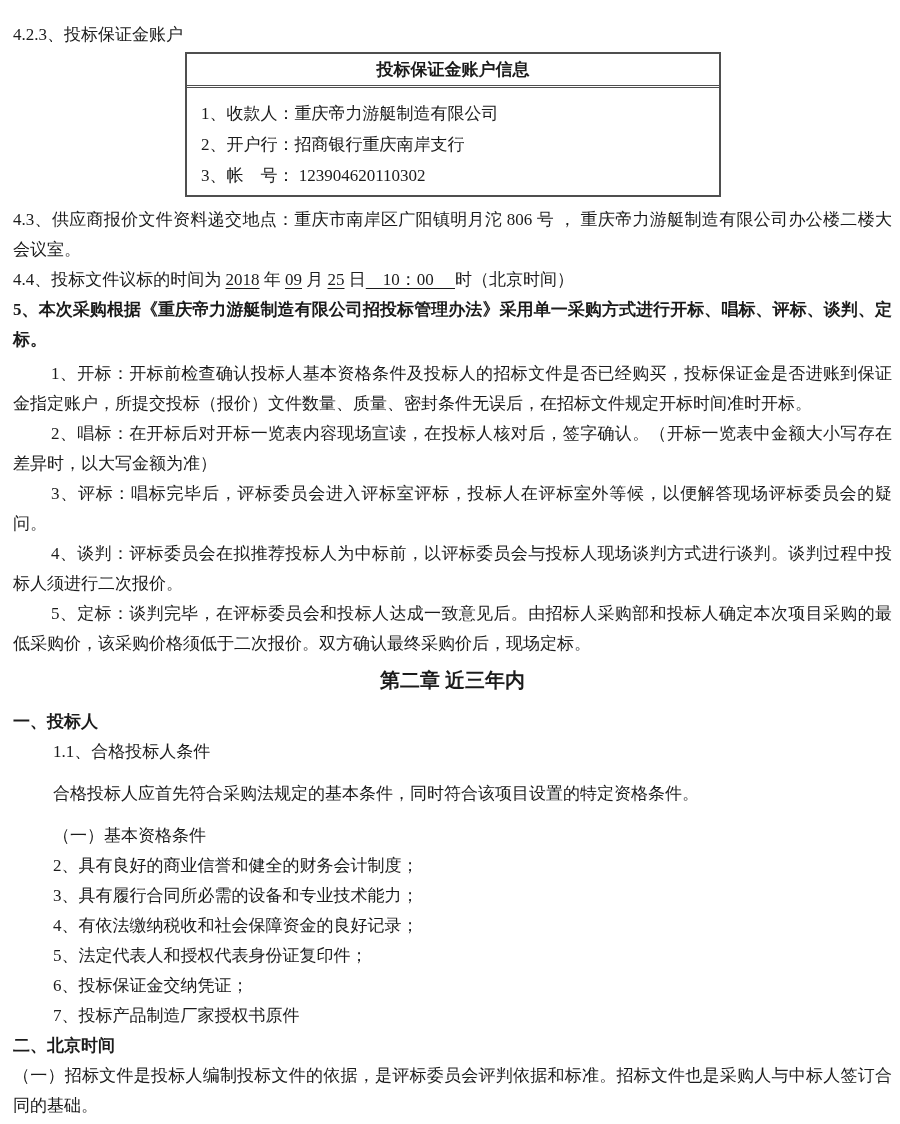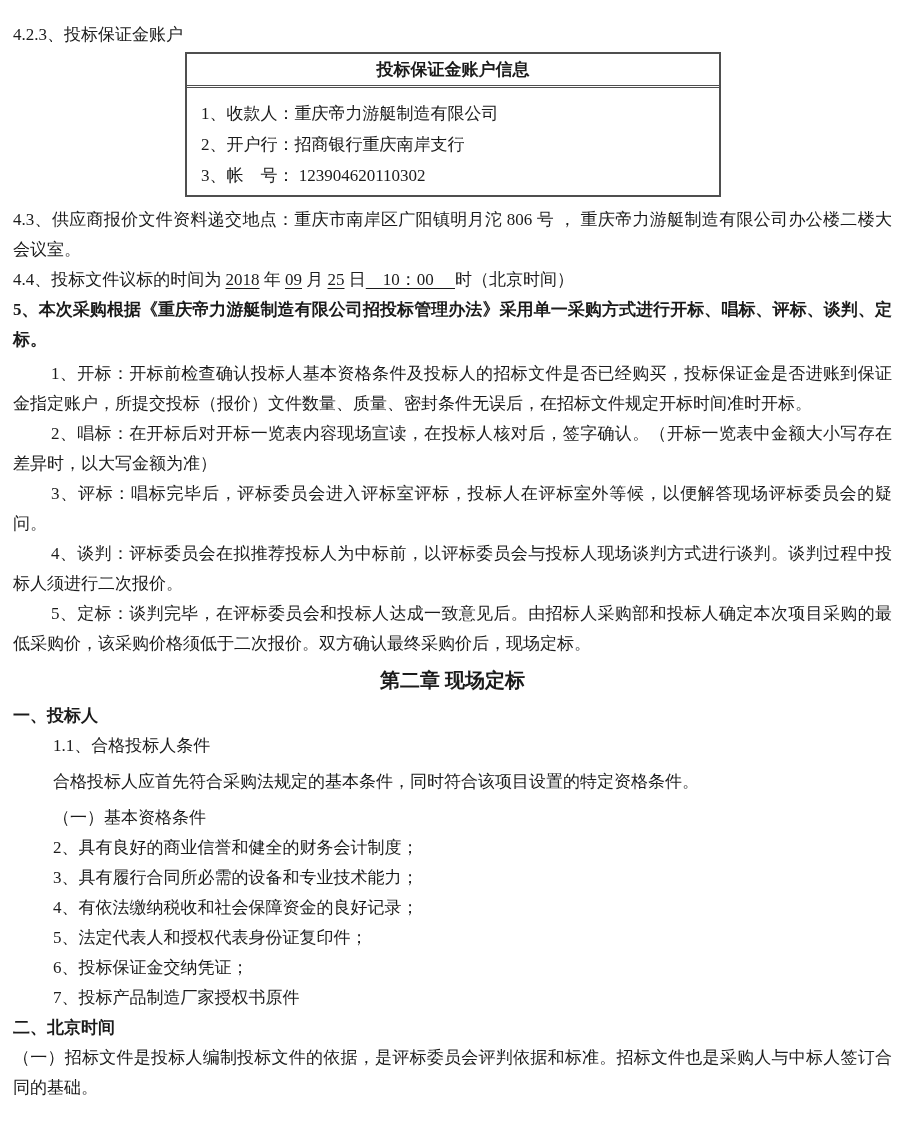--- a/index.html
+++ b/index.html
@@ -14,21 +14,21 @@
     padding: 20px 8px 0 13px;
     font-size: 17px;
     line-height: 30px;
     text-align: justify;
   }
   p { margin: 0; }
   .bold { font-weight: 700; }
   .ind { text-indent: 38px; }
   .pad { padding-left: 40px; }
   .mt4 { margin-top: 4px; }
-  .mt6 { margin-top: 6px; }
+  .mt6 { margin-top: 12px; }
   .mt8 { margin-top: 8px; }
   .u { text-decoration: underline; text-underline-offset: 3px; }
 
   .tbl {
     width: 532px;
     margin: 2px 15px 0 172px;
     border: 2px solid #4f4f4f;
     text-align: left;
   }
   .tbl-title {
@@ -69,21 +69,21 @@
   <p><span>4.4、投标文件议标的时间为 </span><span class="u">2018</span><span> 年 </span><span class="u">09</span><span> 月 </span><span class="u">25</span><span> 日</span><span class="u">　10：00　 </span><span>时（北京时间）</span></p>
 
   <p class="bold">5、本次采购根据《重庆帝力游艇制造有限公司招投标管理办法》采用单一采购方式进行开标、唱标、评标、谈判、定标。</p>
 
   <p class="ind mt4">1、开标：开标前检查确认投标人基本资格条件及投标人的招标文件是否已经购买，投标保证金是否进账到保证金指定账户，所提交投标（报价）文件数量、质量、密封条件无误后，在招标文件规定开标时间准时开标。</p>
   <p class="ind">2、唱标：在开标后对开标一览表内容现场宣读，在投标人核对后，签字确认。（开标一览表中金额大小写存在差异时，以大写金额为准）</p>
   <p class="ind">3、评标：唱标完毕后，评标委员会进入评标室评标，投标人在评标室外等候，以便解答现场评标委员会的疑问。</p>
   <p class="ind">4、谈判：评标委员会在拟推荐投标人为中标前，以评标委员会与投标人现场谈判方式进行谈判。谈判过程中投标人须进行二次报价。</p>
   <p class="ind">5、定标：谈判完毕，在评标委员会和投标人达成一致意见后。由招标人采购部和投标人确定本次项目采购的最低采购价，该采购价格须低于二次报价。双方确认最终采购价后，现场定标。</p>
 
-  <p class="chapter">第二章  现场定标</p>
+  <p class="chapter">第二章  近三年内</p>
 
   <p class="bold mt6">一、投标人</p>
   <p class="pad">1.1、合格投标人条件</p>
   <p class="pad mt6">合格投标人应首先符合采购法规定的基本条件，同时符合该项目设置的特定资格条件。</p>
   <p class="pad mt6">（一）基本资格条件</p>
 
   <p class="pad">2、具有良好的商业信誉和健全的财务会计制度；</p>
   <p class="pad">3、具有履行合同所必需的设备和专业技术能力；</p>
   <p class="pad">4、有依法缴纳税收和社会保障资金的良好记录；</p>
   <p class="pad">5、法定代表人和授权代表身份证复印件；</p>

